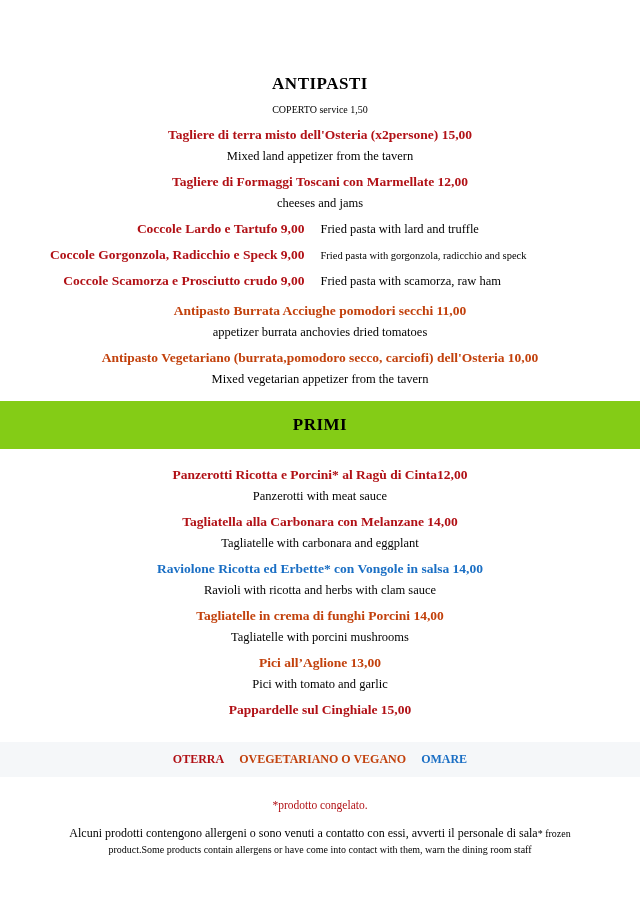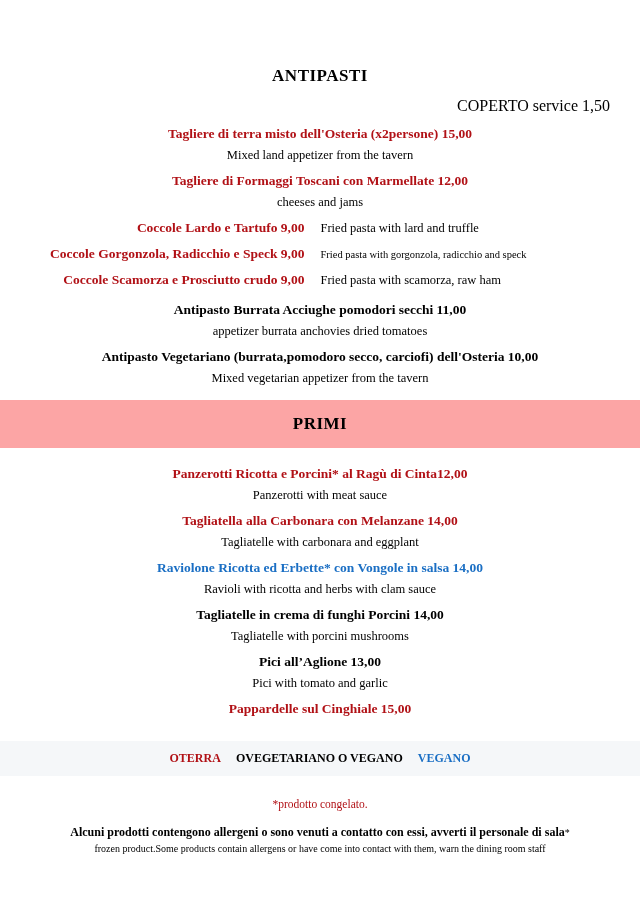--- a/index.html
+++ b/index.html
@@ -12,56 +12,56 @@
     background: #ffffff;
     font-family: "Liberation Serif", serif;
     color: #000000;
     overflow: hidden;
   }
   .page {
     position: relative;
     width: 640px;
     height: 905px;
     box-sizing: border-box;
-    padding: 4px 30px;
+    padding: 12px 30px;
   }
 
   .section-title {
     text-align: center;
     font-weight: bold;
     font-size: 17px;
     letter-spacing: 0.5px;
   }
   .band {
-    background: #fca5a5;
+    background: #84cc16;
     padding: 14px 0 14px 0;
     margin: 0 -30px;
   }
   .band .section-title {
     margin: 0;
   }
 
   .line {
-    text-align: right;
-    font-size: 16px;
+    text-align: center;
+    font-size: 10px;
     line-height: 1.25;
   }
   .dish {
     font-weight: bold;
     font-size: 13.5px;
     text-align: center;
   }
   .desc {
     font-size: 12.5px;
     text-align: center;
     color: #000;
   }
 
   .red { color: #b11116; }
-  .green { color: #000000; }
+  .green { color: #c2410c; }
   .blue { color: #1b6fc4; }
 
   
   .row2 {
     display: flex;
     align-items: baseline;
     justify-content: center;
     gap: 16px;
   }
   .row2 .c1 {
@@ -103,21 +103,21 @@
     font-weight: normal;
     font-size: 11.5px;
     color: #b11116;
   }
   .allergen {
     text-align: center;
     font-size: 12px;
     line-height: 1.35;
     padding: 0 30px;
   }
-  .allergen b { font-weight: bold; }
+  .allergen b { font-weight: normal; }
   .allergen .small {
     font-size: 10px;
     font-weight: normal;
   }
   .top-pad { height: 62px; }
 </style>
 </head>
 <body>
 
 <div class="page">
@@ -200,21 +200,21 @@
   <div class="sp-10"></div>
 
   <div class="dish red">Pappardelle sul Cinghiale 15,00</div>
   <div class="sp-6"></div>
 
   <div class="sp-18"></div>
 
   <div class="legend">
     <span class="red">OTERRA</span>
     <span class="green">OVEGETARIANO O VEGANO</span>
-    <span class="blue">VEGANO</span>
+    <span class="blue">OMARE</span>
   </div>
 
   <div class="sp-22"></div>
 
   <div class="note-star">*prodotto congelato.</div>
 
   <div class="sp-14"></div>
 
   <div class="allergen">
     <b>Alcuni  prodotti contengono allergeni o sono venuti a contatto con essi, avverti il personale di sala</b><span class="small">* frozen product.Some products contain allergens or have come into contact with them, warn the dining room staff</span>

